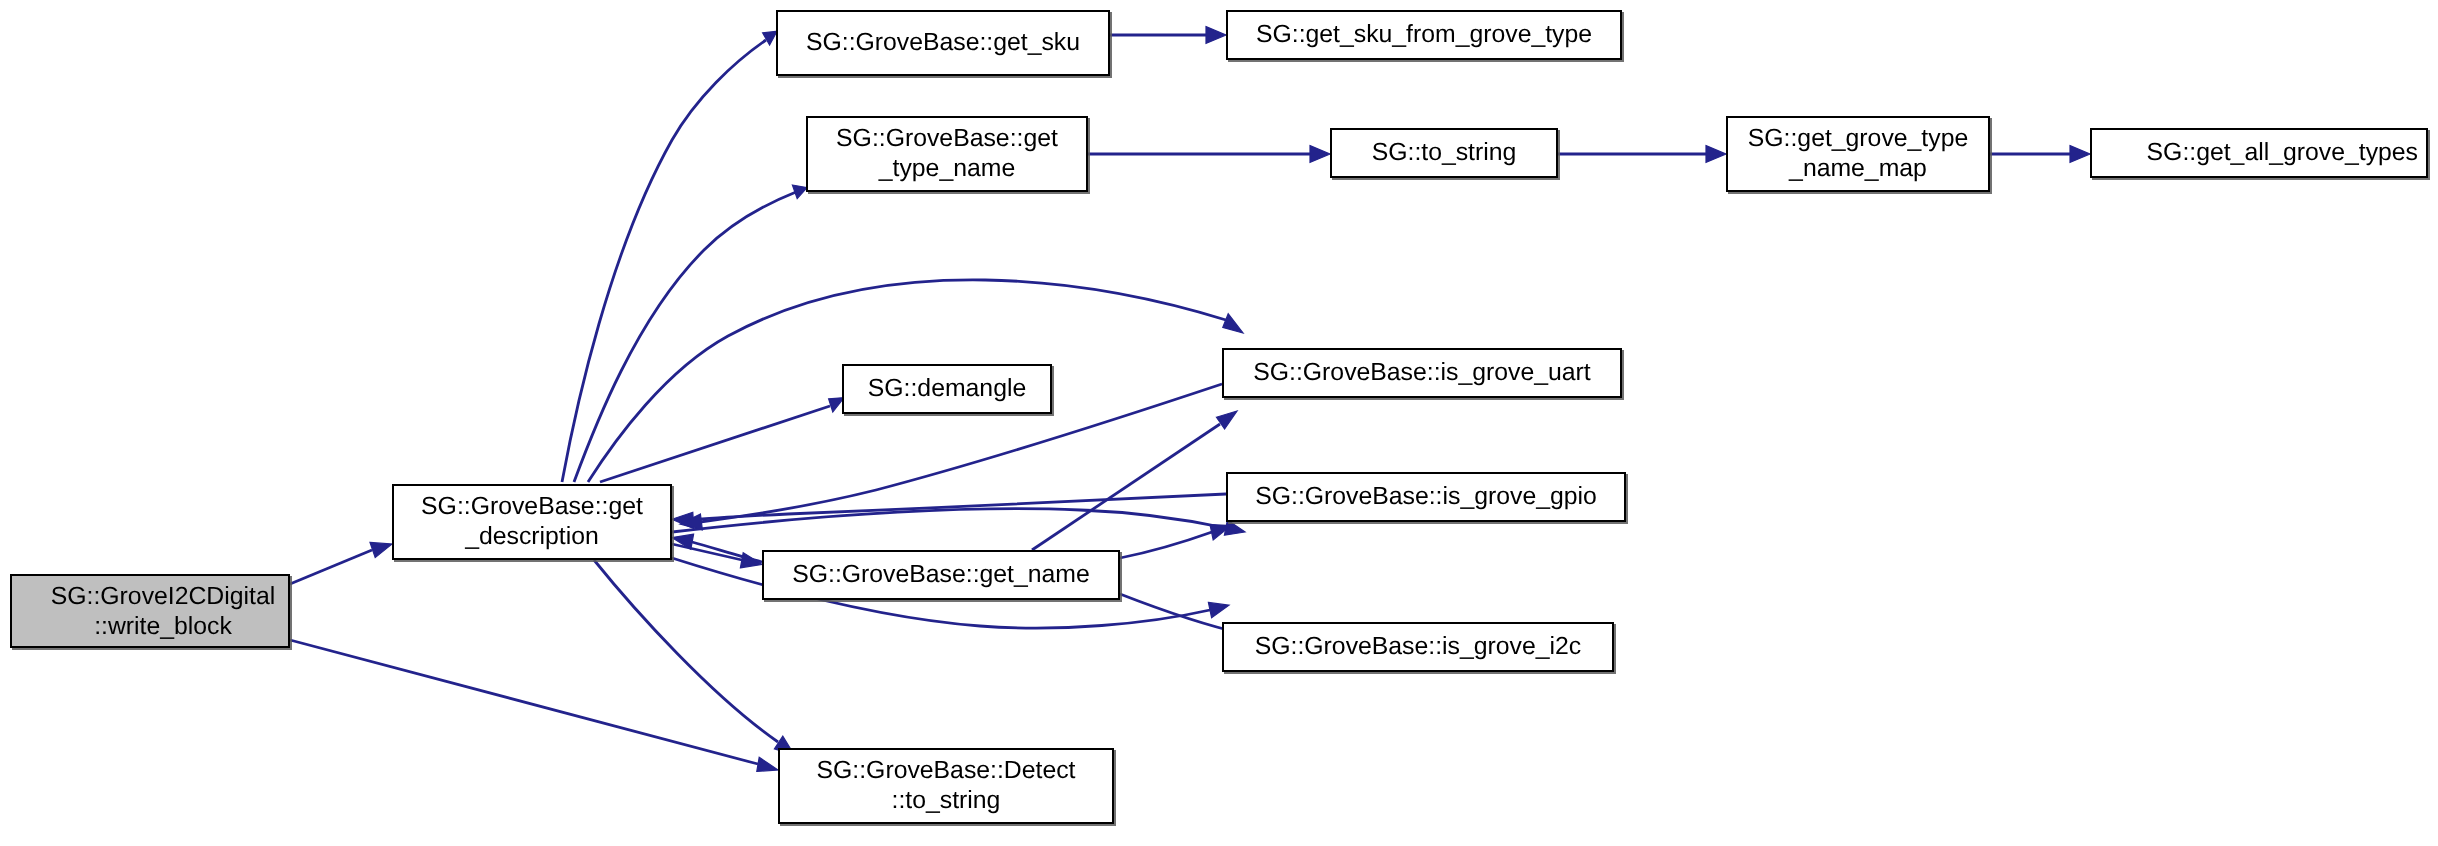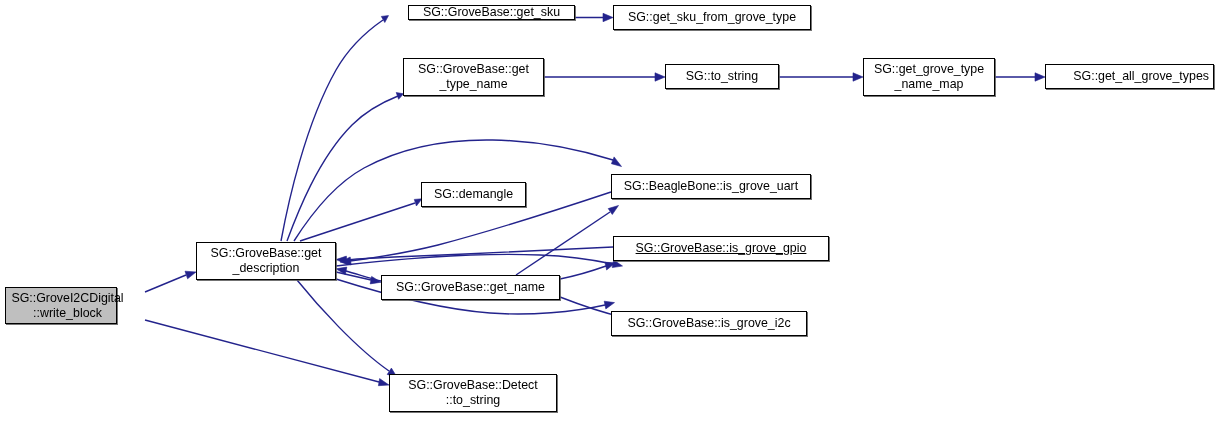--- a/index.html
+++ b/index.html
@@ -162,31 +162,31 @@
       <polygon class="edge-arrow" points="346.4,256.1 336,259.6 346.9,264.3"></polygon>
     </g>
 
     <g>
       <path class="edge-path" d="M611,192 C569,206 499,229 438,245 C406,253 373,258 350,261"></path>
       <polygon class="edge-arrow" points="350.2,257.0 340,262.0 351.2,265.0"></polygon>
     </g>
 
   </svg>
 
-  <div class="node highlight" style="left:5px; top:287px; width:112px; height:37px;padding-left:13px;">
+  <div class="node highlight" style="left:5px; top:287px; width:140px; height:37px;padding-left:13px;">
     <span class="node-label">SG::GroveI2CDigital
 ::write_block</span>
   </div>
 
   <div class="node" style="left:196px; top:242px; width:140px; height:38px;">
     <span class="node-label">SG::GroveBase::get
 _description</span>
   </div>
 
-  <div class="node" style="left:388px; top:5px; width:167px; height:15px;margin-left:20px;">
+  <div class="node" style="left:388px; top:5px; width:167px; height:33px;">
     <span class="node-label">SG::GroveBase::get_sku</span>
   </div>
 
   <div class="node" style="left:613px; top:5px; width:198px; height:25px;">
     <span class="node-label">SG::get_sku_from_grove_type</span>
   </div>
 
   <div class="node" style="left:403px; top:58px; width:141px; height:38px;">
     <span class="node-label">SG::GroveBase::get
 _type_name</span>
@@ -203,24 +203,24 @@
 
   <div class="node" style="left:1045px; top:64px; width:169px; height:25px;justify-content:flex-end;">
     <span class="node-label">SG::get_all_grove_types</span>
   </div>
 
   <div class="node" style="left:421px; top:182px; width:105px; height:25px;">
     <span class="node-label">SG::demangle</span>
   </div>
 
   <div class="node" style="left:611px; top:174px; width:200px; height:25px;">
-    <span class="node-label">SG::BeagleBone::is_grove_uart</span>
-  </div>
-
-  <div class="node" style="left:613px; top:236px; width:216px; height:25px;text-decoration:underline;">
+    <span class="node-label">SG::GroveBase::is_grove_uart</span>
+  </div>
+
+  <div class="node" style="left:613px; top:236px; width:200px; height:25px;">
     <span class="node-label">SG::GroveBase::is_grove_gpio</span>
   </div>
 
   <div class="node" style="left:381px; top:275px; width:179px; height:25px;">
     <span class="node-label">SG::GroveBase::get_name</span>
   </div>
 
   <div class="node" style="left:611px; top:311px; width:196px; height:25px;">
     <span class="node-label">SG::GroveBase::is_grove_i2c</span>
   </div>

